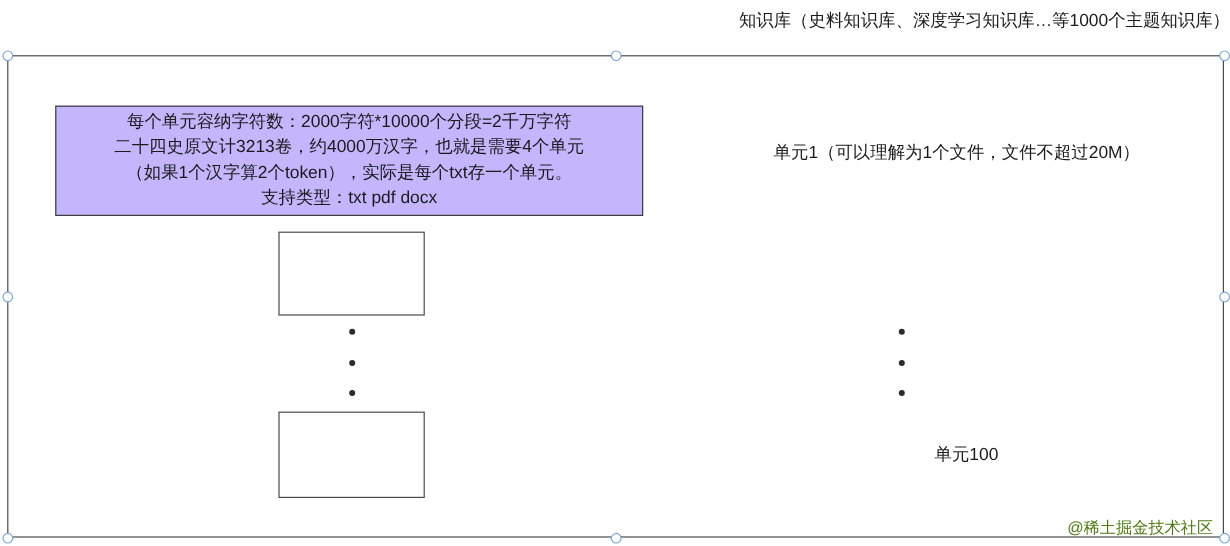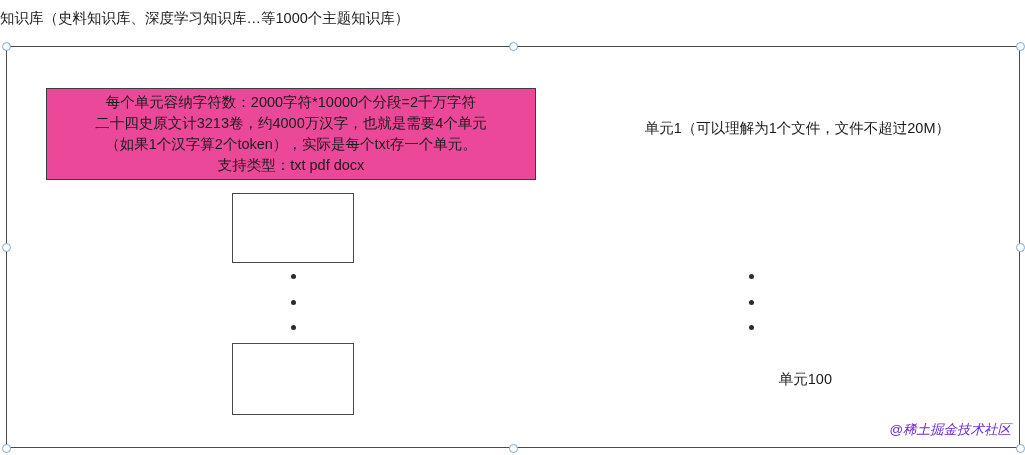--- a/index.html
+++ b/index.html
@@ -22,21 +22,21 @@
     width: 1025px;
     height: 455px;
   }
 
   
   .diagram-title {
     position: absolute;
     left: 0;
     top: 8px;
     width: 1025px;
-    text-align: left;
+    text-align: right;
     font-size: 14.5px;
     line-height: 20px;
     color: #1a1a1a;
     white-space: nowrap;
   }
 
   
   .outer-box {
     position: absolute;
     left: 6px;
@@ -68,21 +68,21 @@
   .handle.h-bm { left: 508.5px; top: 443.5px; }
 
   
   .note-box {
     position: absolute;
     left: 46px;
     top: 88px;
     width: 490px;
     height: 92px;
     border: 1.4px solid #3d3d3d;
-    background: #ec4899;
+    background: #c4b5fd;
     box-sizing: border-box;
     display: flex;
     flex-direction: column;
     align-items: center;
     justify-content: center;
     padding: 2px 6px;
   }
   .note-line {
     font-size: 14.5px;
     line-height: 21px;
@@ -142,25 +142,24 @@
   .label-unit100 {
     left: 652px;
     top: 368px;
     width: 180px;
   }
 
   
   .watermark {
     position: absolute;
     right: 14px;
-    bottom: 16px;
+    bottom: 6px;
     font-size: 13.5px;
-    color: #6d28d9;
-    white-space: nowrap;
-    font-style: italic;
+    color: #4d7c0f;
+    white-space: nowrap;
   }
 </style>
 </head>
 <body>
 
 <div id="canvas">
 
   <div class="diagram-title">知识库（史料知识库、深度学习知识库…等1000个主题知识库）</div>
 
   <div class="outer-box"></div>

